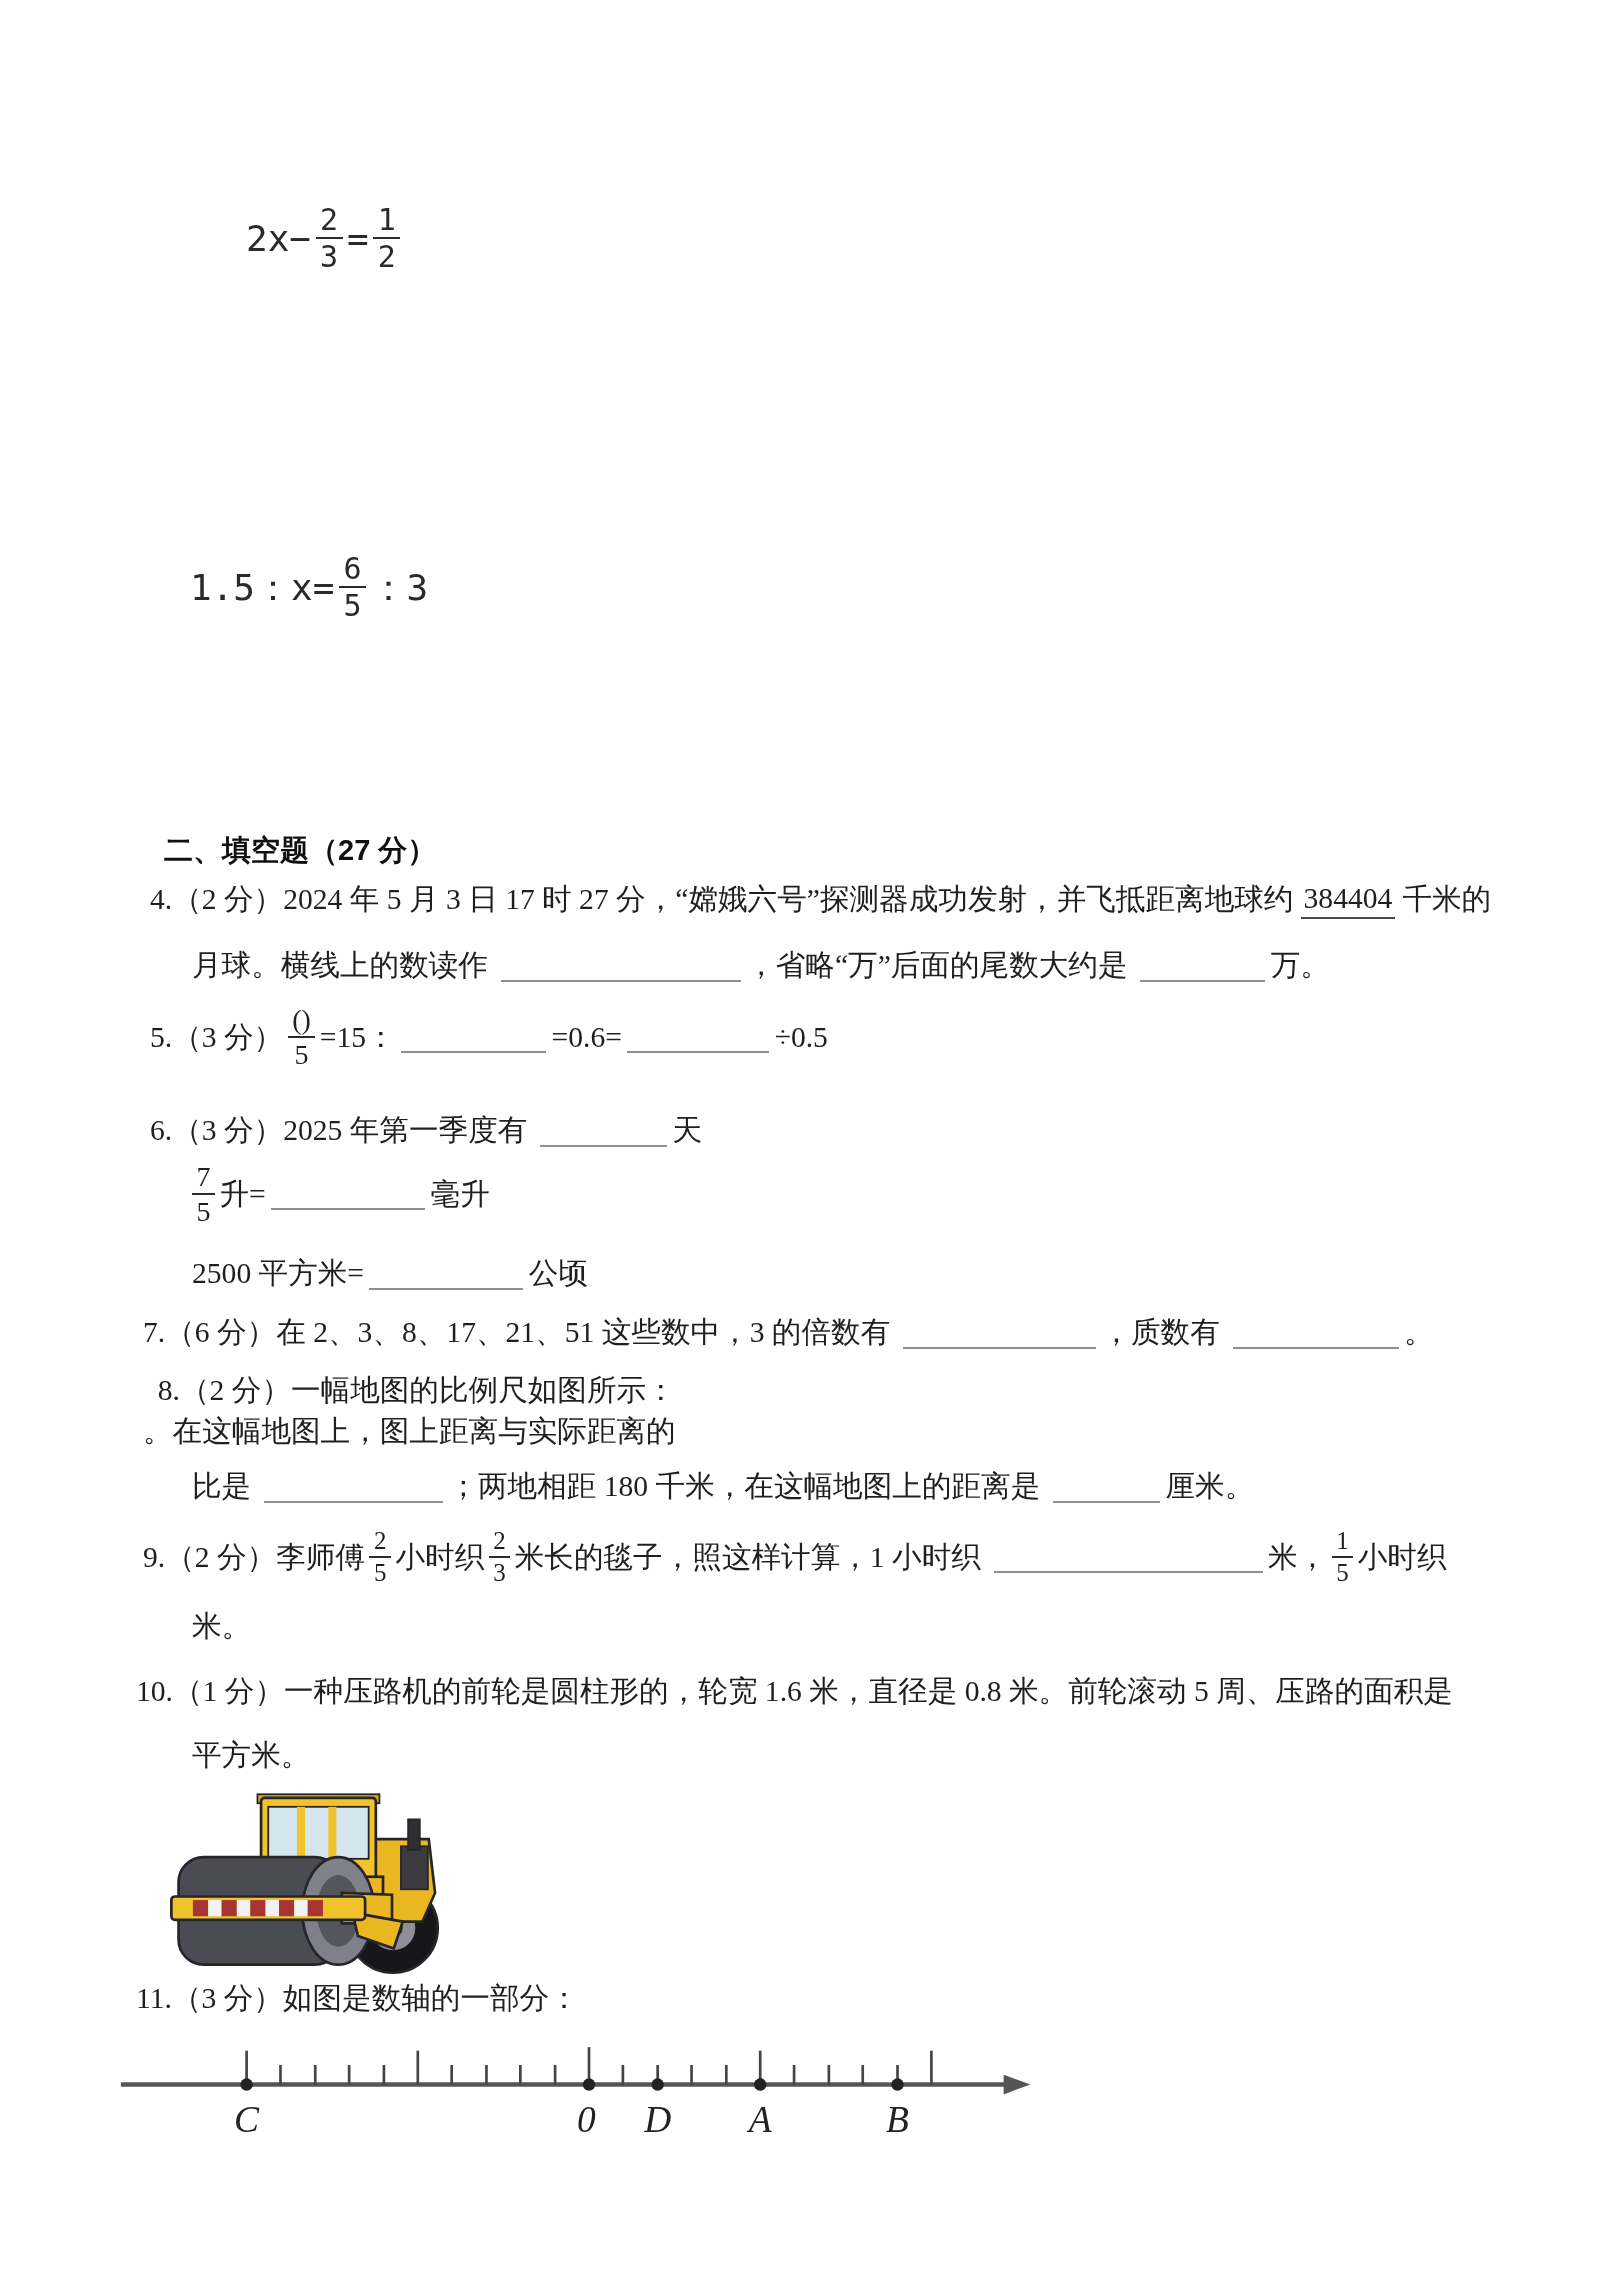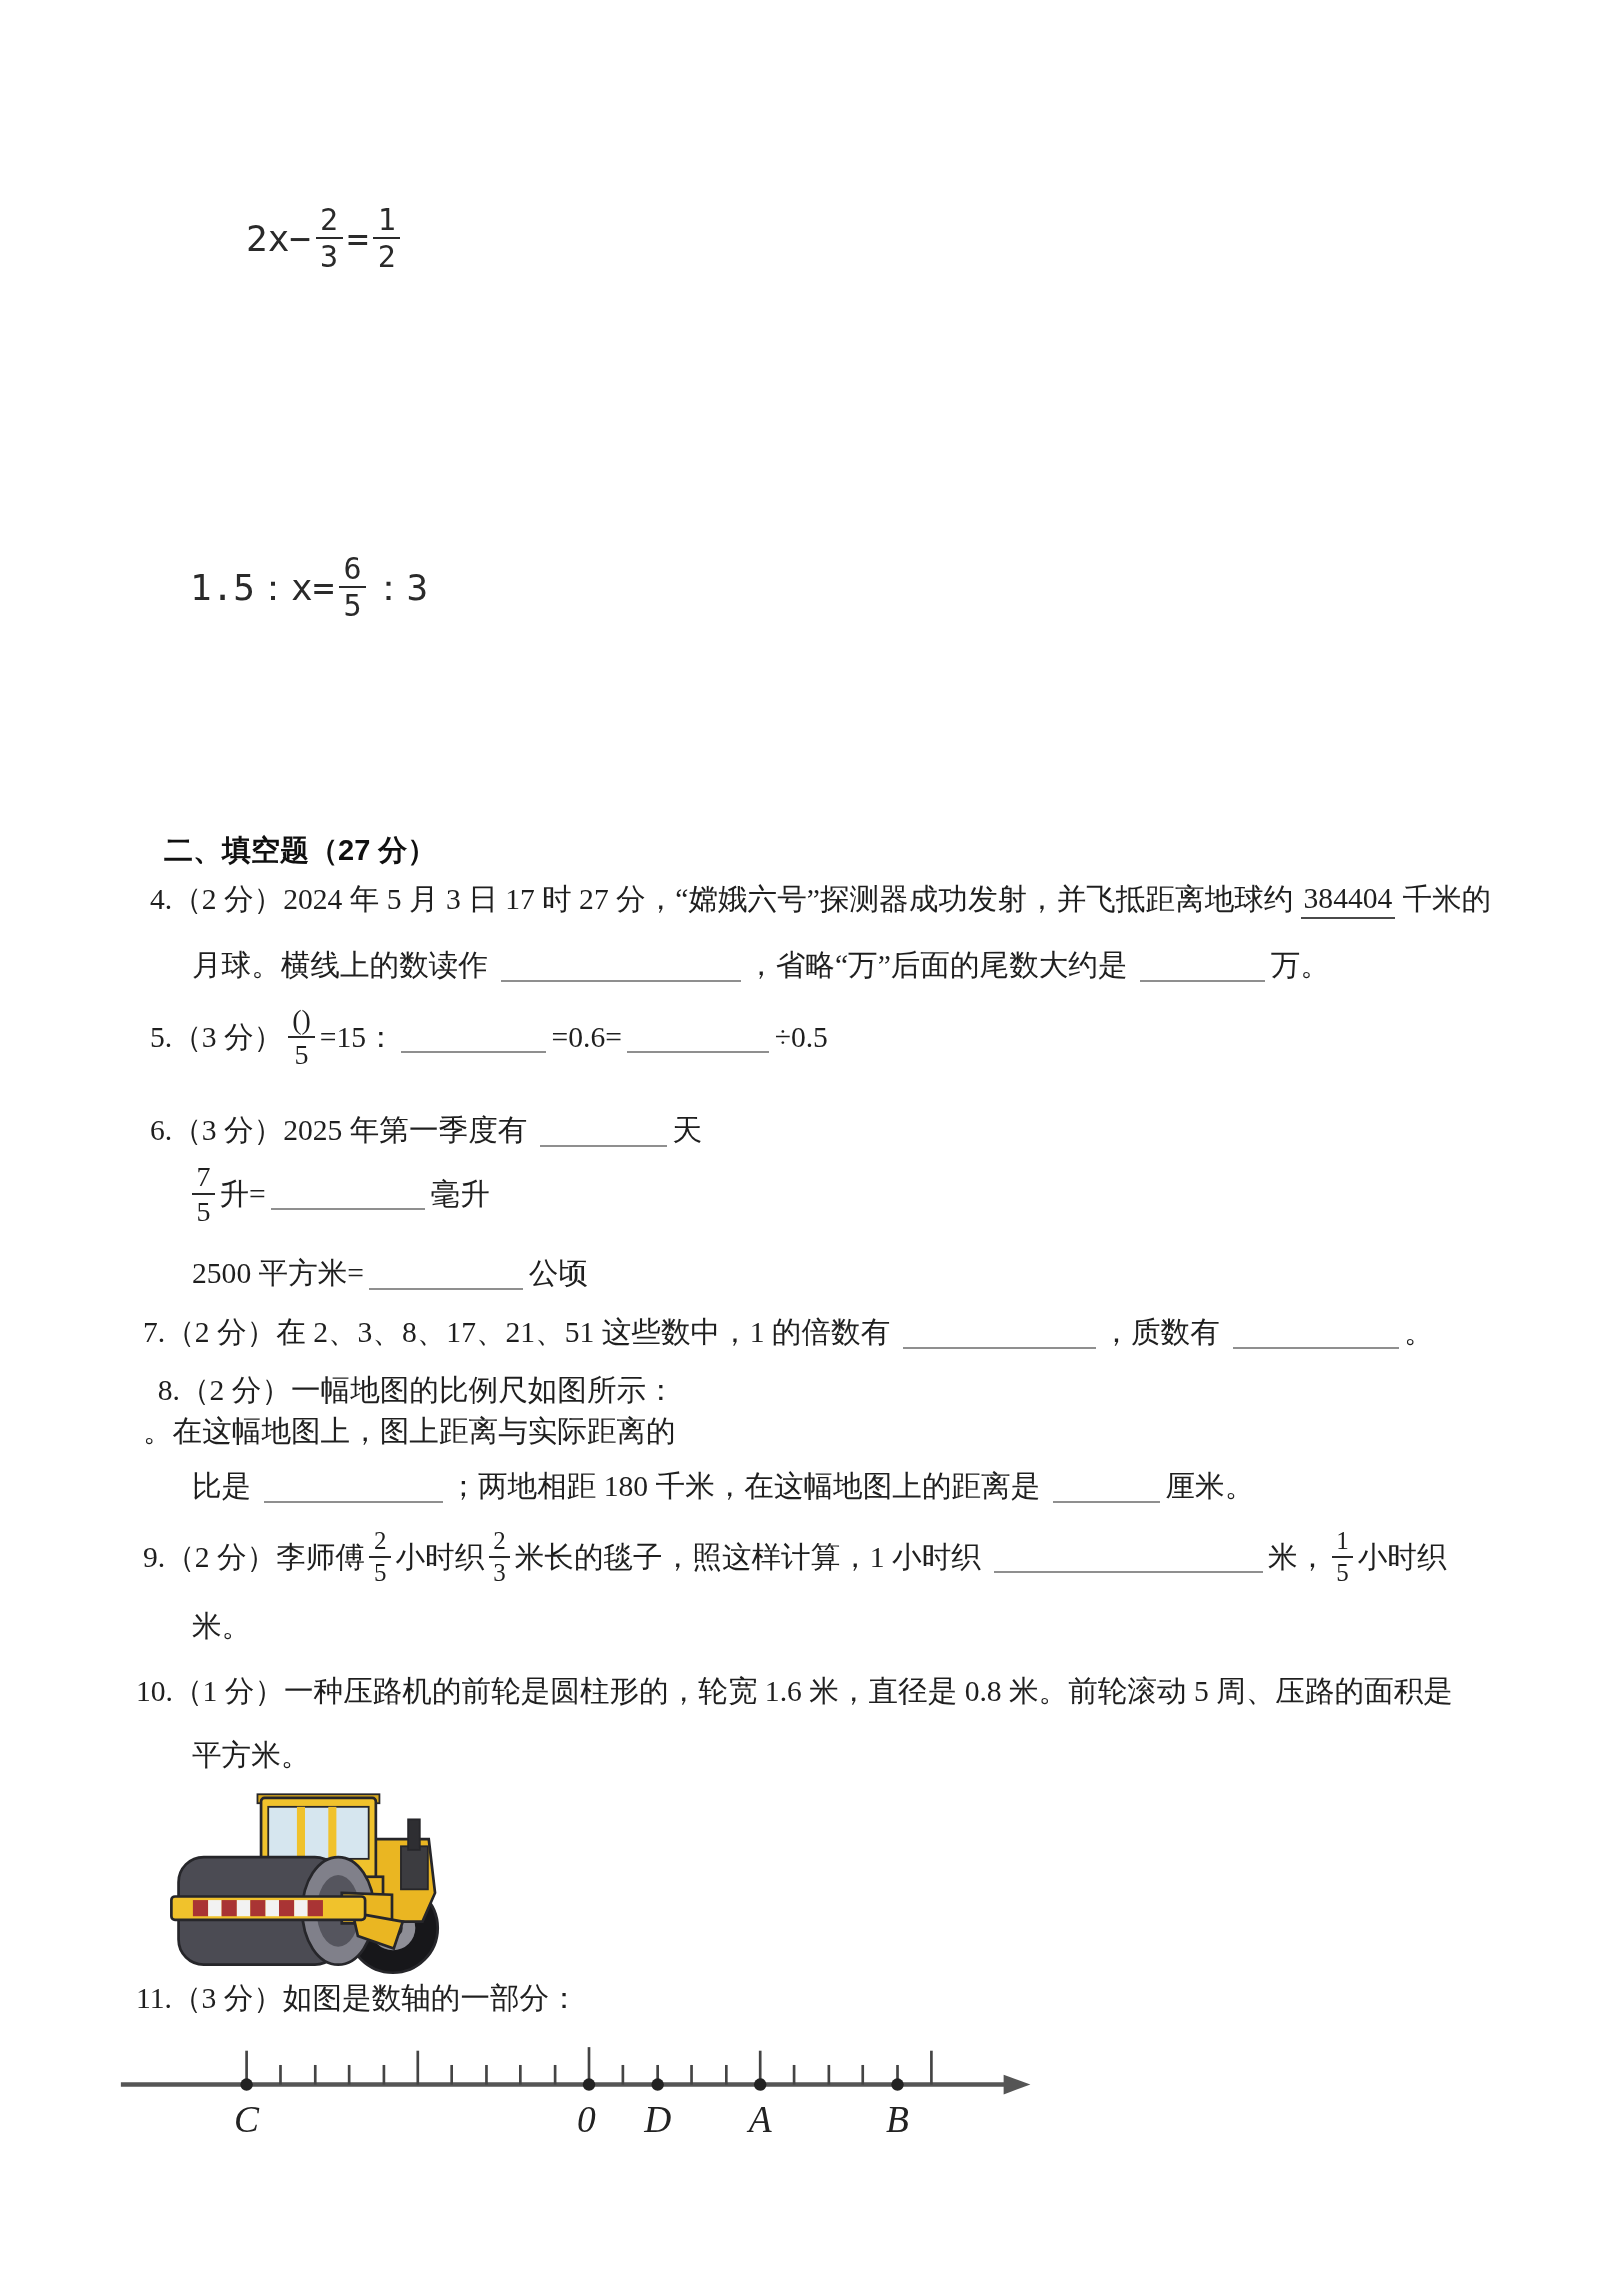--- a/index.html
+++ b/index.html
@@ -53,21 +53,21 @@
     <span>6.（3 分）2025 年第一季度有 </span><span class="blank" style="width:127px;"></span><span>天</span>
   </div>
   <div class="row" style="left:192px;top:1149px;height:90px;">
     <span class="frac" style="font-size:28px;margin-left:0;"><span class="fnum">7</span><span class="fden">5</span></span><span>升=</span><span class="blank" style="width:154px;"></span><span>毫升</span>
   </div>
   <div class="row" style="left:192px;top:1250px;height:47px;">
     <span>2500 平方米=</span><span class="blank" style="width:154px;"></span><span>公顷</span>
   </div>
 
   <div class="row" style="left:143px;top:1309px;height:47px;">
-    <span>7.（2 分）在 2、3、8、17、21、51 这些数中，1 的倍数有 </span><span class="blank" style="width:193px;"></span><span>，质数有 </span><span class="blank" style="width:166px;"></span><span>。</span>
+    <span>7.（6 分）在 2、3、8、17、21、51 这些数中，3 的倍数有 </span><span class="blank" style="width:193px;"></span><span>，质数有 </span><span class="blank" style="width:166px;"></span><span>。</span>
   </div>
 
   <div class="row q8row" style="left:143px;top:1372px;height:66px;">
     <span class="txt">8.（2 分）一幅地图的比例尺如图所示：</span>
     <svg width="296" height="59" viewBox="0 0 330 66" style="font-size:33px">
       <text class="sb-lab" x="12" y="26" text-anchor="middle">0</text>
       <text class="sb-lab" x="108" y="26" text-anchor="middle">15</text>
       <text class="sb-lab" x="205" y="26" text-anchor="middle">30</text>
       <text class="sb-lab" x="290" y="26" text-anchor="middle">45km</text>
       <line x1="8" y1="53" x2="302" y2="53" stroke="#555" stroke-width="5"></line>

